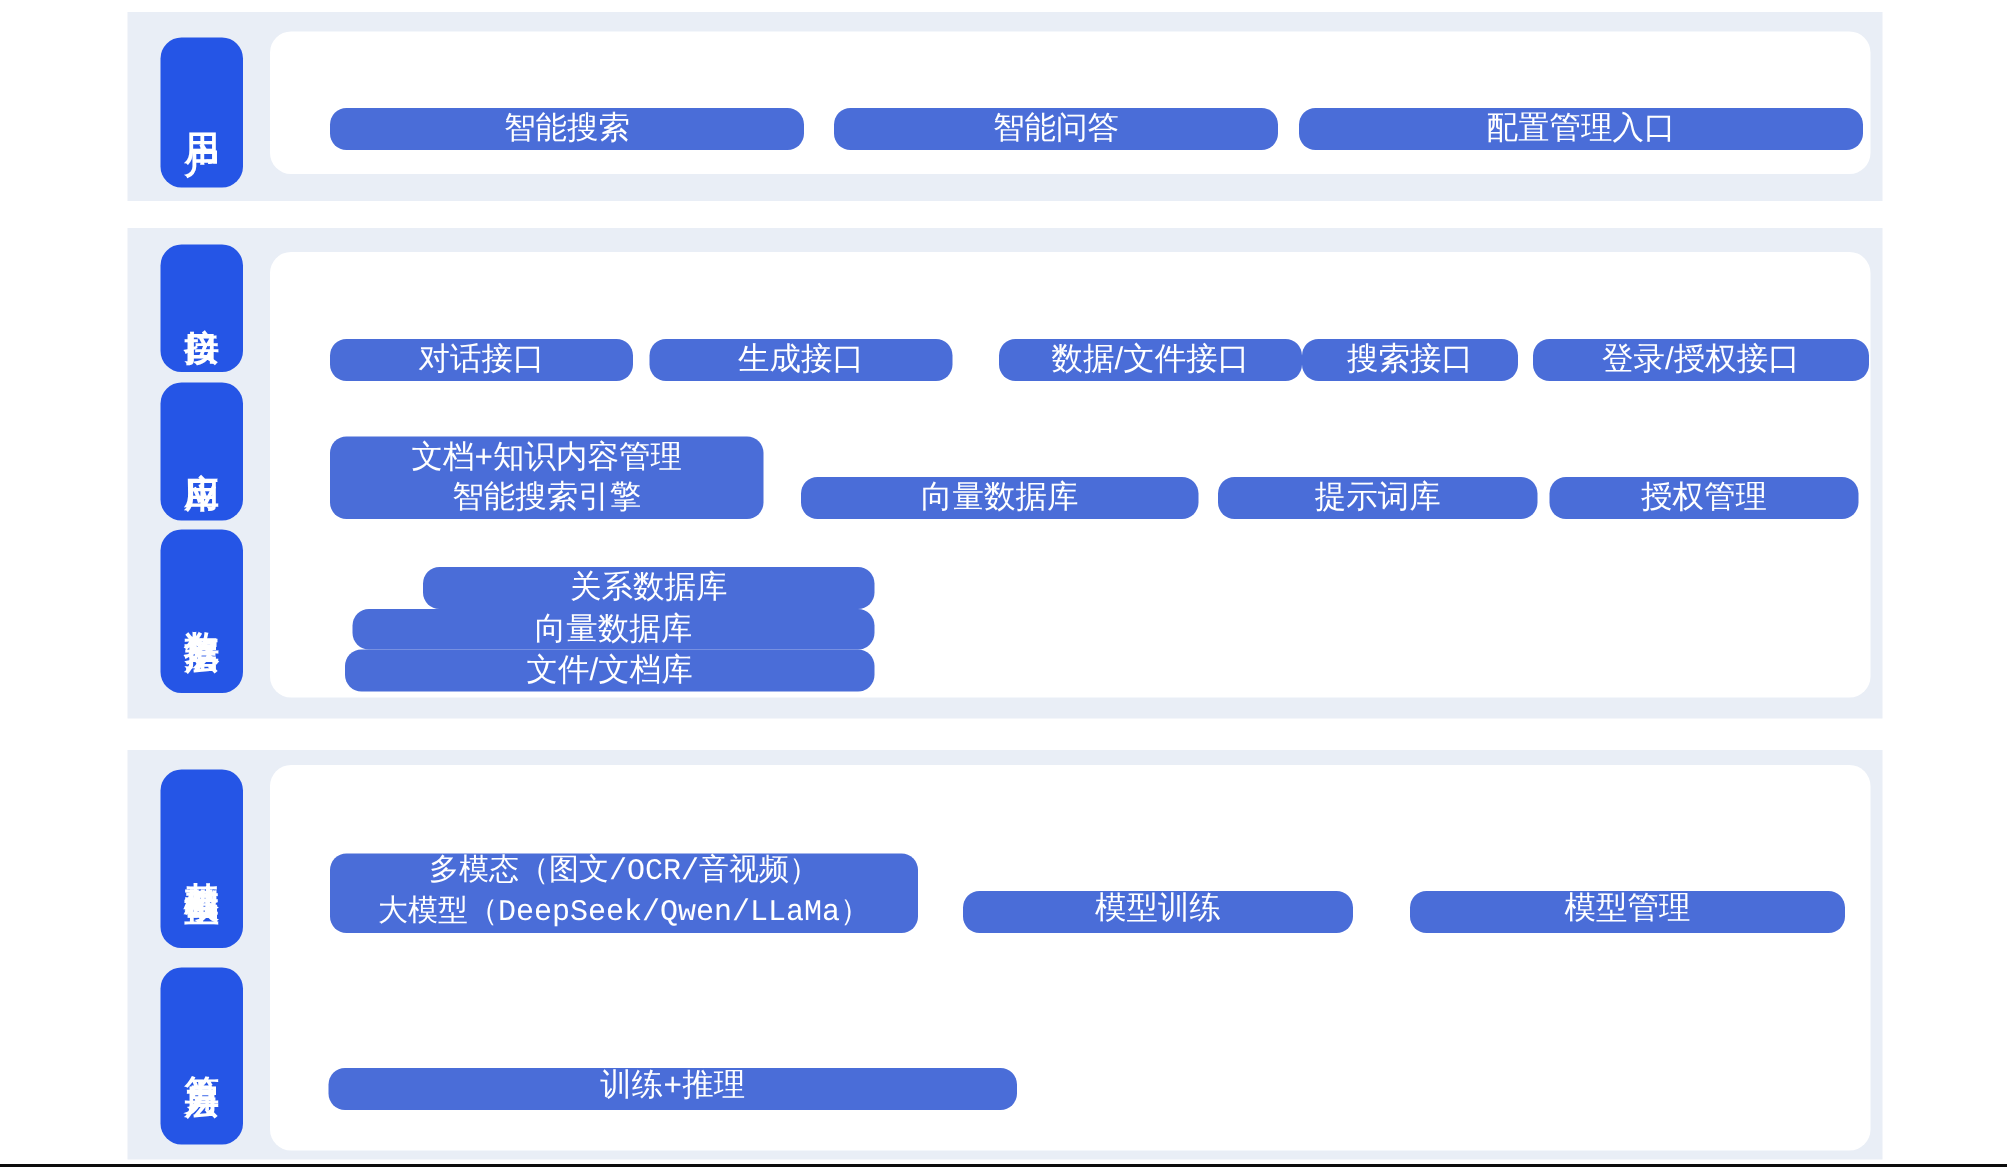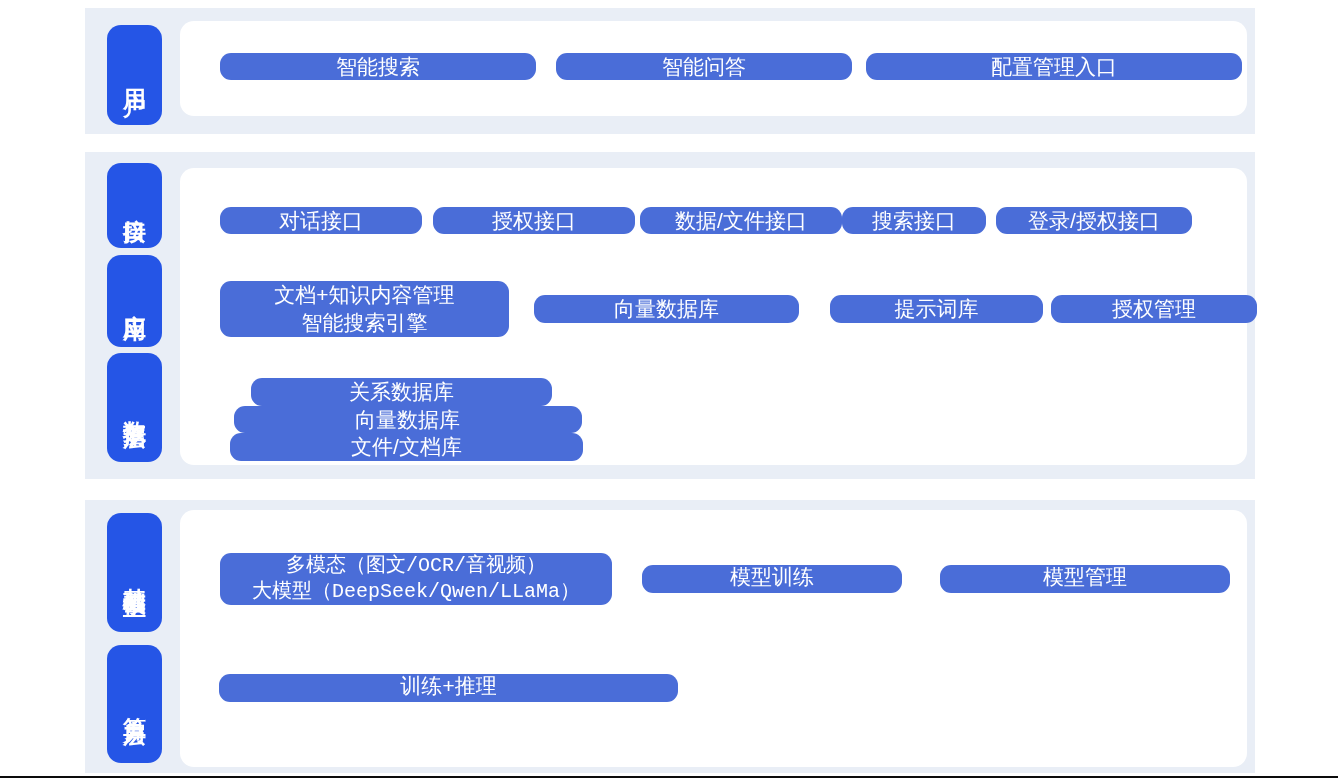--- a/index.html
+++ b/index.html
@@ -23,21 +23,21 @@
   #label-application{top:255px;height:92px;}
   #label-data{top:353px;height:109px;letter-spacing:3px;}
   #label-foundation{top:513px;height:119px;letter-spacing:2px;}
   #label-compute{top:645px;height:118px;letter-spacing:4px;}
 
   .card{position:absolute;left:180px;width:1067px;background:#ffffff;border-radius:14px;}
   #card-1{top:21px;height:95px;}
   #card-2{top:168px;height:297px;}
   #card-3{top:510px;height:257px;font-family:Liberation Mono, monospace;}
 
-  .row{position:absolute;left:40px;display:flex;align-items:center;}
+  .row{position:absolute;left:40px;display:flex;align-items:flex-end;}
   #row-s1{top:12px;height:67px;}
   #row-s2a{top:19px;height:67px;}
   #row-s2b{top:104px;height:74px;}
   #row-s2c{top:210px;height:74px;flex-direction:column;}
   #row-s3a{top:26px;height:86px;}
   #row-s3b{top:126px;height:104px;left:39px;}
 
   .btn{
     background:#4A6DD8;border-radius:11px;color:#ffffff;
     display:flex;align-items:center;justify-content:center;text-align:center;
@@ -61,30 +61,30 @@
     </div>
   </div>
 
   <div class="band" id="band-2"></div>
   <div class="layer-label" id="label-interface">接口</div>
   <div class="layer-label" id="label-application">应用</div>
   <div class="layer-label" id="label-data">数据层</div>
   <div class="card" id="card-2">
     <div class="row" id="row-s2a">
       <div class="btn" style="width:202px">对话接口</div>
-      <div class="btn" style="width:202px;margin-left:11px">授权接口</div>
-      <div class="btn" style="width:202px;margin-left:5px">数据/文件接口</div>
+      <div class="btn" style="width:202px;margin-left:11px">生成接口</div>
+      <div class="btn" style="width:202px;margin-left:31px">数据/文件接口</div>
       <div class="btn" style="width:144px;">搜索接口</div>
-      <div class="btn" style="width:196px;margin-left:10px">登录/授权接口</div>
+      <div class="btn" style="width:224px;margin-left:10px">登录/授权接口</div>
     </div>
     <div class="row" id="row-s2b">
       <div class="btn" style="width:289px">文档+知识内容管理
 智能搜索引擎</div>
       <div class="btn" style="width:265px;margin-left:25px">向量数据库</div>
-      <div class="btn" style="width:213px;margin-left:31px">提示词库</div>
+      <div class="btn" style="width:213px;margin-left:13px">提示词库</div>
       <div class="btn" style="width:206px;margin-left:8px">授权管理</div>
     </div>
     <div class="row" id="row-s2c">
       <div class="btn" style="width:301px">关系数据库</div>
       <div class="btn" style="width:348px;margin-left:12px">向量数据库</div>
       <div class="btn" style="width:353px;margin-left:10px">文件/文档库</div>
     </div>
   </div>
 
   <div class="band" id="band-3"></div>

